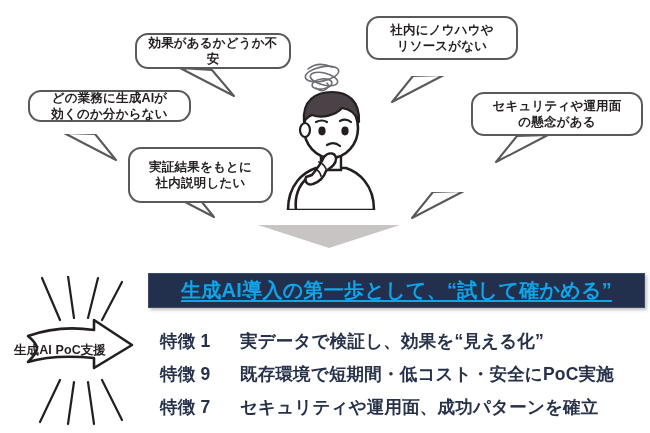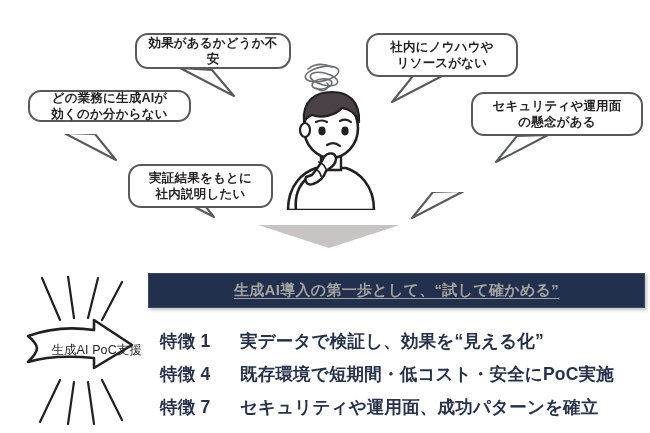--- a/index.html
+++ b/index.html
@@ -62,22 +62,22 @@
     background: #22304d;
     box-sizing: border-box;
     border: 1px solid #3c4a63;
     box-shadow: 2px 2px 3px rgba(120,120,125,.45);
     display: flex;
     align-items: center;
     justify-content: center;
     z-index: 6;
   }
   #banner-text {
-    color: #a3a3a3;
-    font-size: 15px;
+    color: #0ea5e9;
+    font-size: 20px;
     font-weight: bold;
     letter-spacing: .3px;
     text-decoration: underline;
     text-underline-offset: 3px;
     white-space: nowrap;
   }
 
   
   #features {
     position: absolute;
@@ -98,23 +98,23 @@
   }
   .feature-label { width: 80px; flex: 0 0 auto; margin-top: 20px; }
   .feature-desc  { flex: 1 1 auto; }
 
   
   #burst { position: absolute; left: 12px; top: 276px; width: 135px; height: 150px; z-index: 6; }
   #burst-caption {
     position: absolute;
     left: 14px; top: 342px;
     width: 128px;
-    text-align: right;
+    text-align: left;
     color: #231f20;
-    font-weight: normal;
+    font-weight: bold;
     font-size: 12.5px;
     letter-spacing: .1px;
     white-space: nowrap;
     z-index: 7;
   }
 </style>
 </head>
 <body>
 
 <div id="canvas">
@@ -129,30 +129,30 @@
 
   <div class="bubble" style="left:28px; top:90px; width:163px; height:32px;">
     <span class="bubble-text">どの業務に生成AIが
 効くのか分からない</span>
   </div>
   <svg class="tail" style="left:62px; top:131px;" width="58" height="32" viewBox="0 0 58 32">
     <polygon points="2,2 54,29 33,3" fill="#ffffff" stroke="#58595b" stroke-width="2" stroke-linejoin="round"></polygon>
     <rect x="1" y="0" width="35" height="3" fill="#ffffff"></rect>
   </svg>
 
-  <div class="bubble" style="left:128px; top:147px; width:145px; height:44px;margin-top:17px;">
+  <div class="bubble" style="left:128px; top:147px; width:145px; height:56px;">
     <span class="bubble-text">実証結果をもとに
 社内説明したい</span>
   </div>
   <svg class="tail" style="left:160px; top:188px;" width="58" height="32" viewBox="0 0 58 32">
     <polygon points="2,2 54,29 33,3" fill="#ffffff" stroke="#58595b" stroke-width="2" stroke-linejoin="round"></polygon>
     <rect x="1" y="0" width="35" height="3" fill="#ffffff"></rect>
   </svg>
 
-  <div class="bubble" style="left:366px; top:33px; width:152px; height:44px;">
+  <div class="bubble" style="left:366px; top:16px; width:152px; height:44px;">
     <span class="bubble-text">社内にノウハウや
 リソースがない</span>
   </div>
   <svg class="tail" style="left:388px; top:73px;" width="58" height="32" viewBox="0 0 58 32">
     <polygon points="56,2 4,29 25,3" fill="#ffffff" stroke="#58595b" stroke-width="2" stroke-linejoin="round"></polygon>
     <rect x="21" y="0" width="36" height="3" fill="#ffffff"></rect>
   </svg>
 
   <div class="bubble" style="left:471px; top:92px; width:172px; height:44px;">
     <span class="bubble-text">セキュリティや運用面
@@ -226,21 +226,21 @@
   <div id="banner">
     <span id="banner-text">生成AI導入の第一歩として、“試して確かめる”</span>
   </div>
 
   <div id="features">
     <div class="feature-row">
       <span class="feature-label">特徴 1</span>
       <span class="feature-desc">実データで検証し、効果を“見える化”</span>
     </div>
     <div class="feature-row">
-      <span class="feature-label">特徴 4</span>
+      <span class="feature-label">特徴 9</span>
       <span class="feature-desc">既存環境で短期間・低コスト・安全にPoC実施</span>
     </div>
     <div class="feature-row">
       <span class="feature-label">特徴 7</span>
       <span class="feature-desc">セキュリティや運用面、成功パターンを確立</span>
     </div>
   </div>
 
 </div>
 

